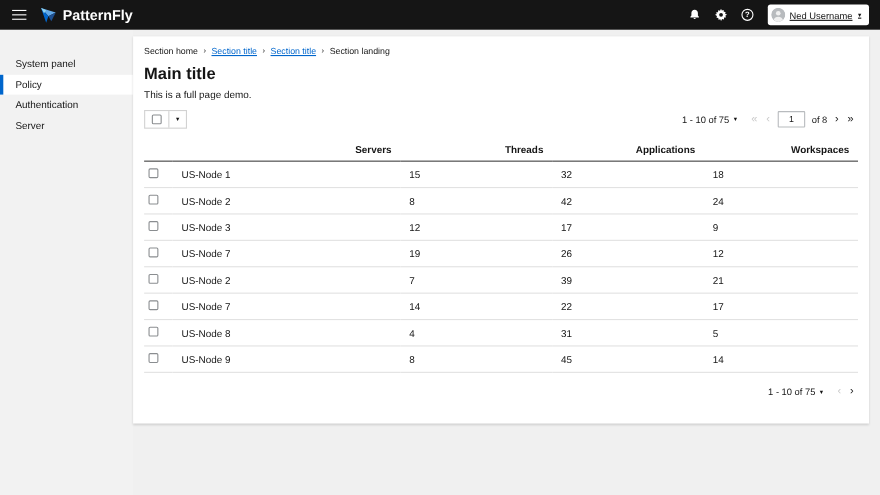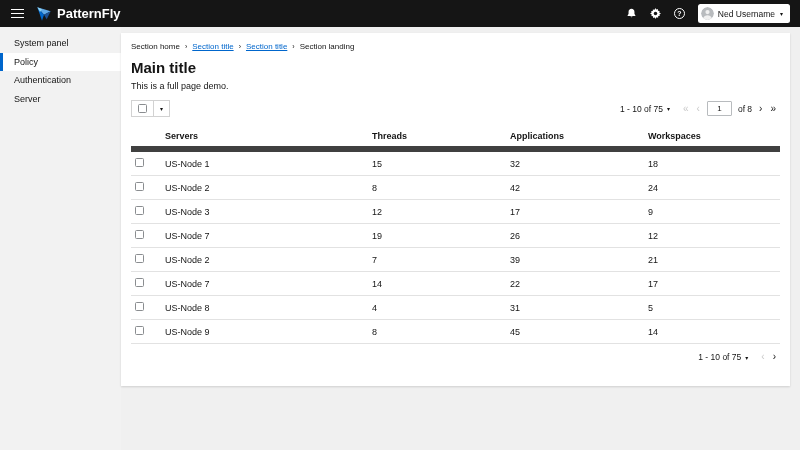--- a/index.html
+++ b/index.html
@@ -11,28 +11,28 @@
   .masthead { position:absolute; top:0; left:0; width:800px; height:27px; background:#151515; display:flex; align-items:center; padding:0 10px 0 7px; z-index:5; }
   .hamburger { background:none; border:none; cursor:pointer; display:flex; flex-direction:column; gap:2.5px; padding:4px; }
   .hamburger .bar { width:13px; height:1.5px; background:#fff; }
   .brand { display:flex; align-items:center; gap:5px; margin-left:8px; cursor:pointer; }
   .brand svg { width:16px; height:16px; display:block; }
   .brand-text { color:#fff; font-size:13px; font-weight:700; }
   .masthead-utils { margin-left:auto; display:flex; align-items:center; gap:13px; }
   .util-btn { background:none; border:none; cursor:pointer; display:flex; align-items:center; padding:0; }
   .util-btn svg { width:11px; height:11px; display:block; }
   .q-circle { width:11px; height:11px; border:1px solid #fff; border-radius:50%; color:#fff; font-size:7px; font-weight:700; display:flex; align-items:center; justify-content:center; }
-  .user-chip { background:#fff; border-radius:2.5px; height:19px; display:flex; align-items:center; gap:4px; padding:0 7px 0 3px; cursor:pointer; }
+  .user-chip { background:#fff; border-radius:2.5px; height:19px; display:flex; align-items:center; gap:4px; padding:0 7px 0 3px; cursor:pointer;text-decoration:underline; }
   .avatar { width:13px; height:13px; border-radius:50%; overflow:hidden; flex:0 0 auto; }
   .avatar svg { width:13px; height:13px; display:block; }
   .user-name { font-size:8.5px; white-space:nowrap; color:#151515; }
   .chip-caret { font-size:6px; margin-left:1px; color:#151515; }
 
   
-  .sidebar { position:absolute; top:27px; left:0; width:121px; height:423px; background:#f2f2f2; padding-top:7px; }
+  .sidebar { position:absolute; top:27px; left:0; width:121px; height:423px; background:#f2f2f2; padding-top:22px; }
   .nav-item { height:18.5px; display:flex; align-items:center; font-size:9px; padding-left:11px; border-left:3px solid transparent; cursor:pointer; color:#151515; }
   .nav-item.active { background:#fff; border-left-color:#0066cc; }
 
   
   .main { position:absolute; top:27px; left:121px; width:679px; height:423px; }
   .card { margin:6px 10px 0 0; background:#fff; min-height:352px; box-shadow:0 1px 2px rgba(3,3,3,0.14); padding:9px 10px 24px 10px; display:flex; flex-direction:column; }
 
   .breadcrumb { display:flex; align-items:center; gap:5px; font-size:8px; }
   .bc-item { color:#151515; }
   .bc-link { color:#0066cc; text-decoration:underline; cursor:pointer; }
@@ -52,21 +52,21 @@
   .pag-toggle { background:none; border:none; cursor:pointer; display:flex; align-items:center; gap:4px; font-size:8.5px; color:#151515; padding:0 4px; }
   .pag-caret { font-size:6px; }
   .pag-nav { display:flex; align-items:center; margin-left:5px; }
   .pag-btn { background:none; border:none; cursor:pointer; font-size:10px; color:#151515; padding:0 4px; line-height:1; }
   .pag-btn.disabled { color:#c9c9c9; cursor:default; }
   .page-input { width:25px; height:15px; border:1px solid #b8bbbe; border-radius:1px; font-size:8px; text-align:center; margin:0 3px; font-family:inherit; color:#151515; }
   .pages-label { font-size:8.5px; margin:0 3px; white-space:nowrap;text-align:right; }
 
   
   .data-table { width:100%; border-collapse:collapse; margin-top:8px; }
-  .data-table th { text-align:left; font-size:9px; font-weight:700; padding:5.5px 8px; border-bottom:6px solid #404040; }
+  .data-table th { text-align:right; font-size:9px; font-weight:700; padding:5.5px 8px; border-bottom:1px solid #404040; }
   .data-table td { font-size:9px; padding:6px 8px; border-bottom:1px solid #e2e2e2; }
   .th-check, .cell-check { padding-left:4px !important; }
 
   .card-footer { margin-top:auto; display:flex; align-items:center; padding-top:8px; }
 </style>
 </head>
 <body>
 
 <header class="masthead">
   <button class="hamburger">

